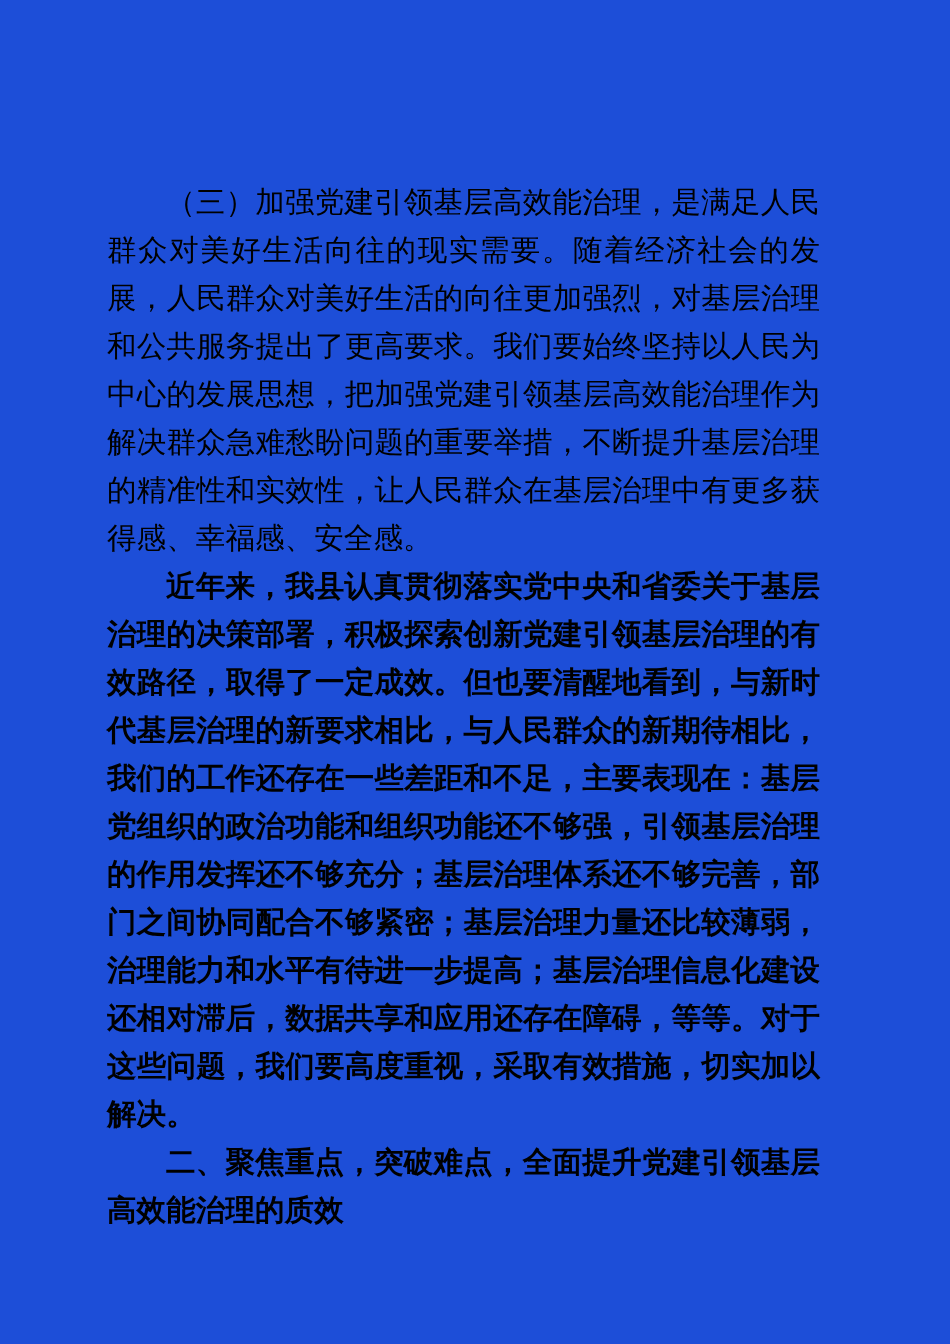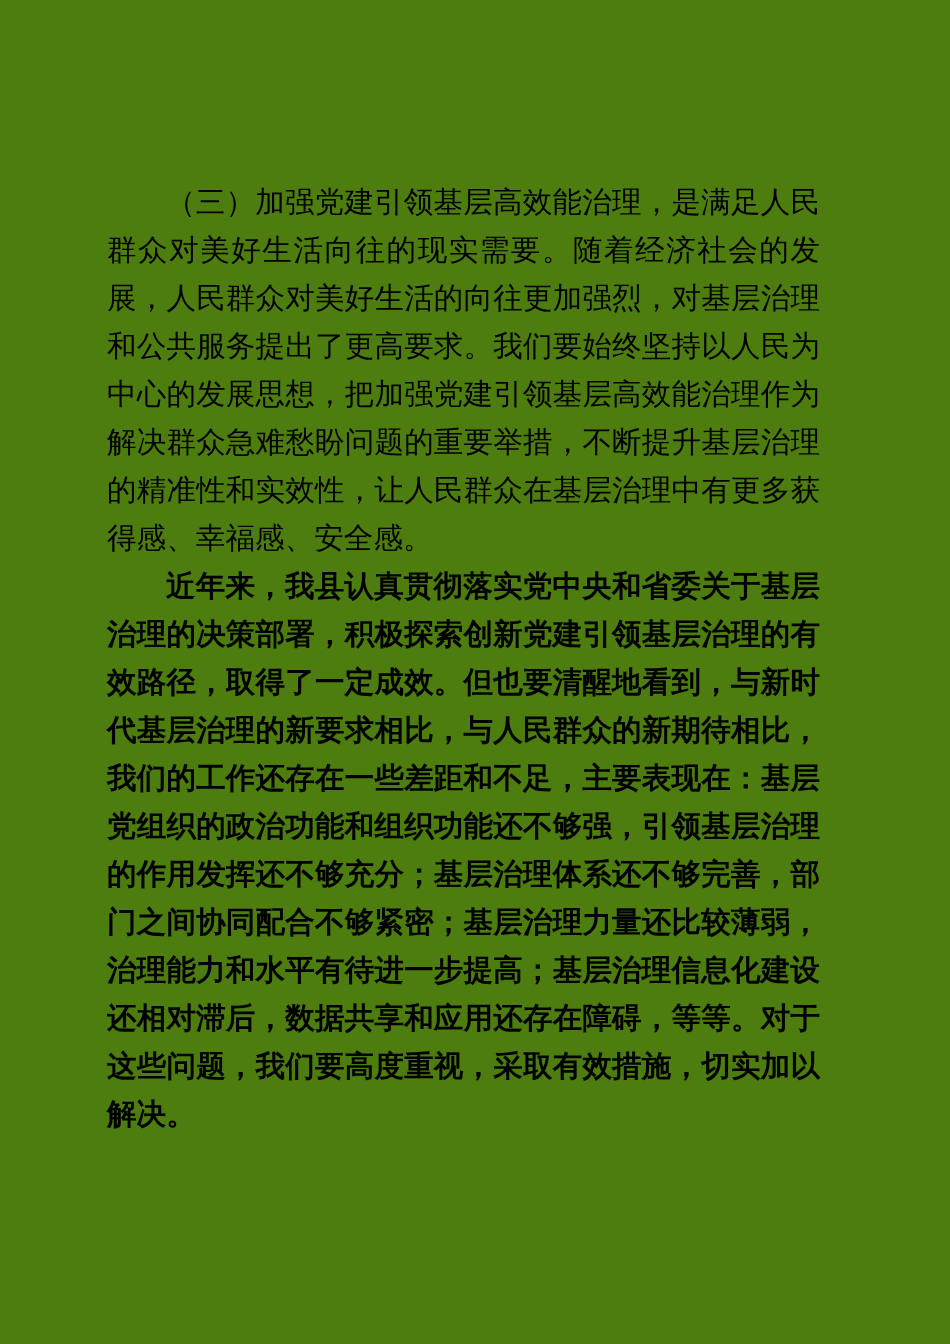--- a/index.html
+++ b/index.html
@@ -11,21 +11,21 @@
     width: 950px;
     height: 1344px;
     font-family: "Liberation Sans", "DejaVu Sans", sans-serif;
     color: #000000;
     -webkit-font-smoothing: antialiased;
   }
   .page {
     position: relative;
     width: 950px;
     height: 1344px;
-    background: #4d7c0f;
+    background: #1d4ed8;
     box-sizing: border-box;
     overflow: hidden;
   }
   .doc-body {
     position: absolute;
     left: 107px;
     top: 178px;
     width: 713px;
   }
   .para {
@@ -60,15 +60,16 @@
 </head>
 <body>
 
 <div class="page">
   <div class="doc-body">
 
     <p class="para">（三）加强党建引领基层高效能治理，是满足人民群众对美好生活向往的现实需要。随着经济社会的发展，人民群众对美好生活的向往更加强烈，对基层治理和公共服务提出了更高要求。我们要始终坚持以人民为中心的发展思想，把加强党建引领基层高效能治理作为解决群众急难愁盼问题的重要举措，不断提升基层治理的精准性和实效性，让人民群众在基层治理中有更多获得感、幸福感、安全感。</p>
 
     <p class="para">近年来，我县认真贯彻落实党中央和省委关于基层治理的决策部署，积极探索创新党建引领基层治理的有效路径，取得了一定成效。但也要清醒地看到，与新时代基层治理的新要求相比，与人民群众的新期待相比，我们的工作还存在一些差距和不足，主要表现在：基层党组织的政治功能和组织功能还不够强，引领基层治理的作用发挥还不够充分；基层治理体系还不够完善，部门之间协同配合不够紧密；基层治理力量还比较薄弱，治理能力和水平有待进一步提高；基层治理信息化建设还相对滞后，数据共享和应用还存在障碍，等等。对于这些问题，我们要高度重视，采取有效措施，切实加以解决。</p>
 
+    <p class="heading2">二、聚焦重点，突破难点，全面提升党建引领基层高效能治理的质效</p>
 
   </div>
 </div>
 
 </body></html>

